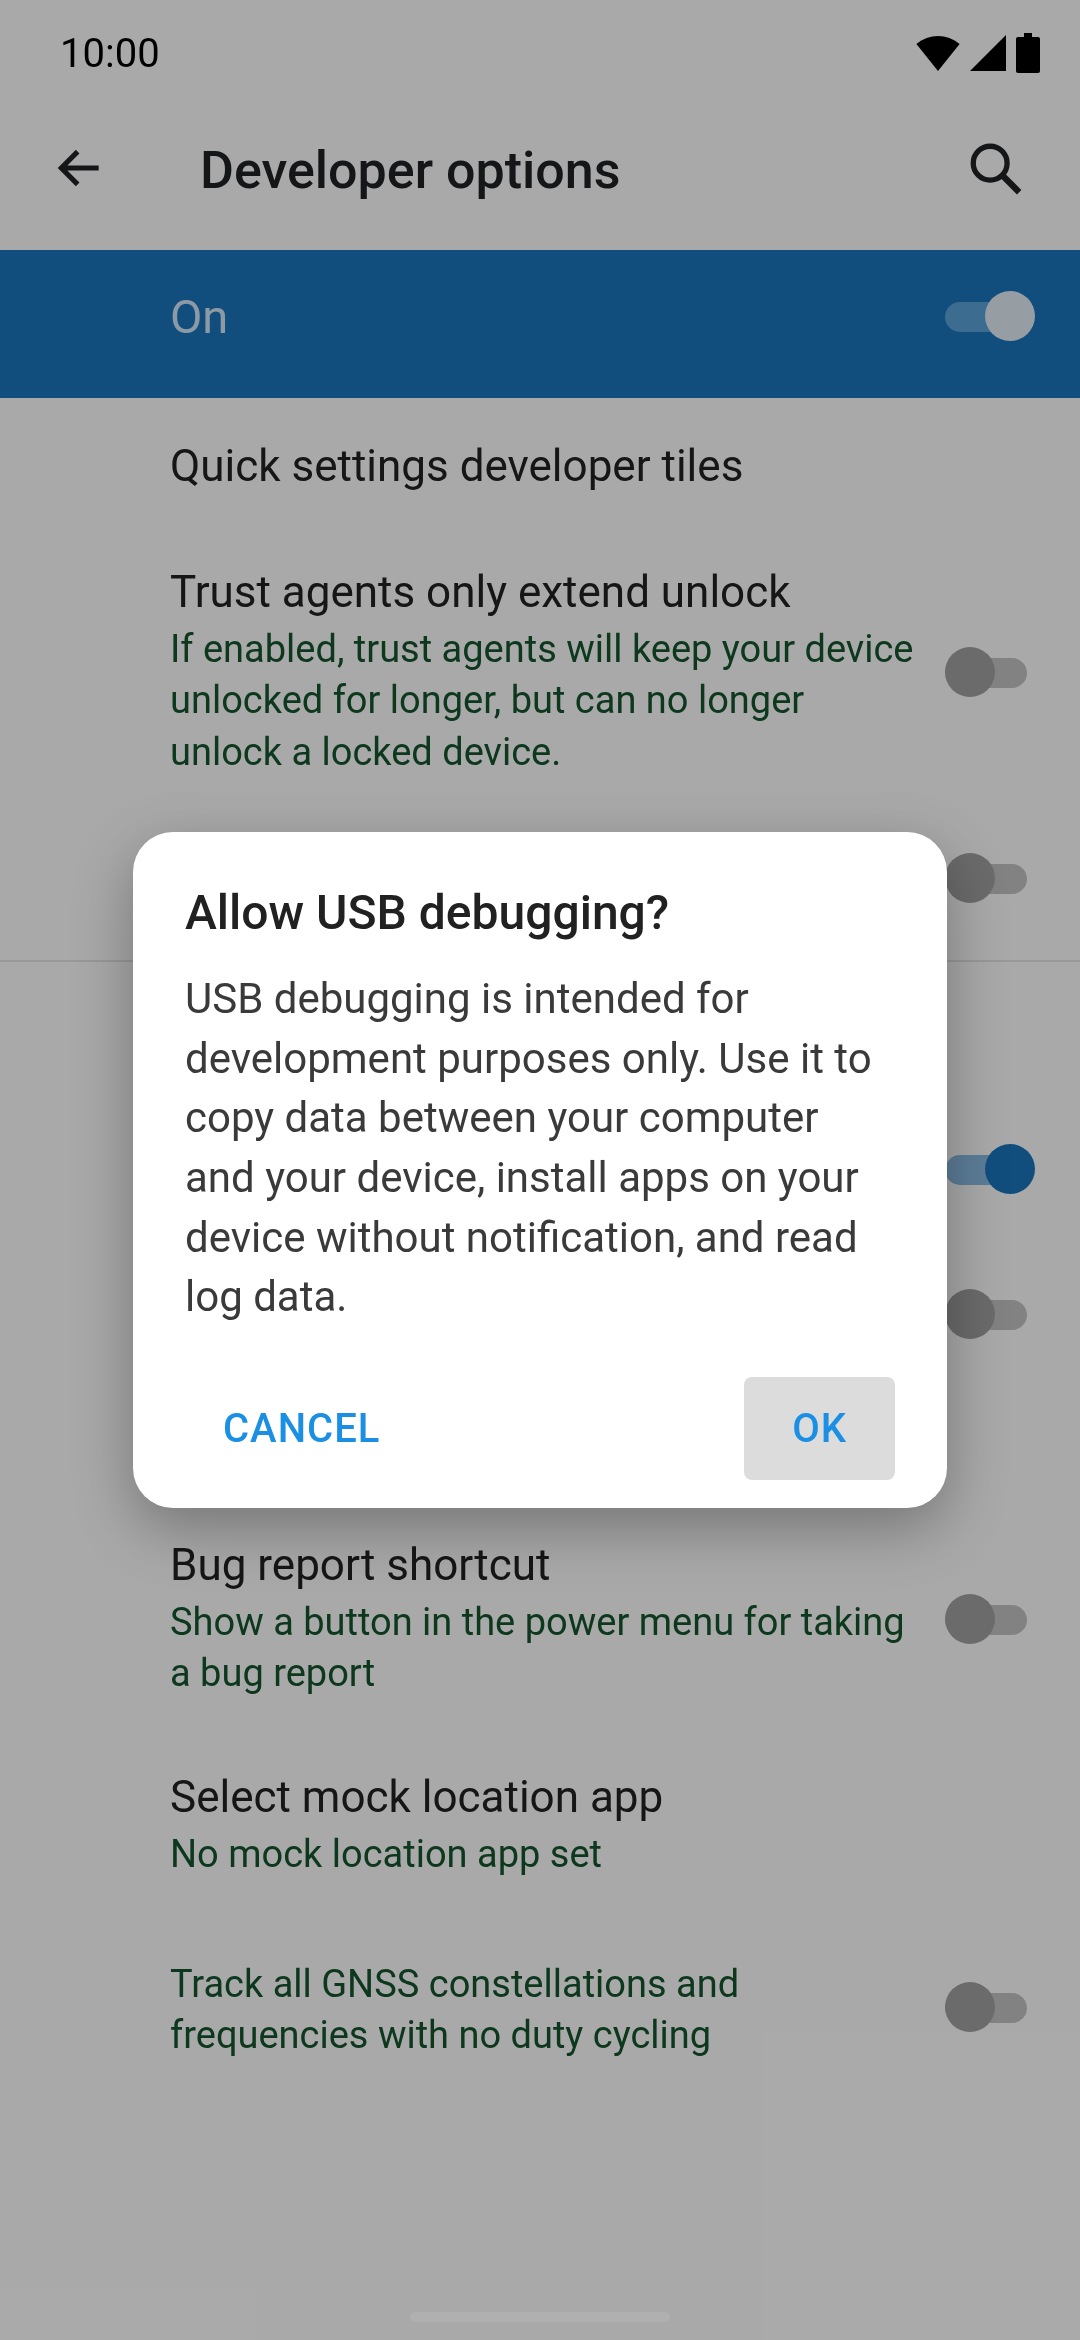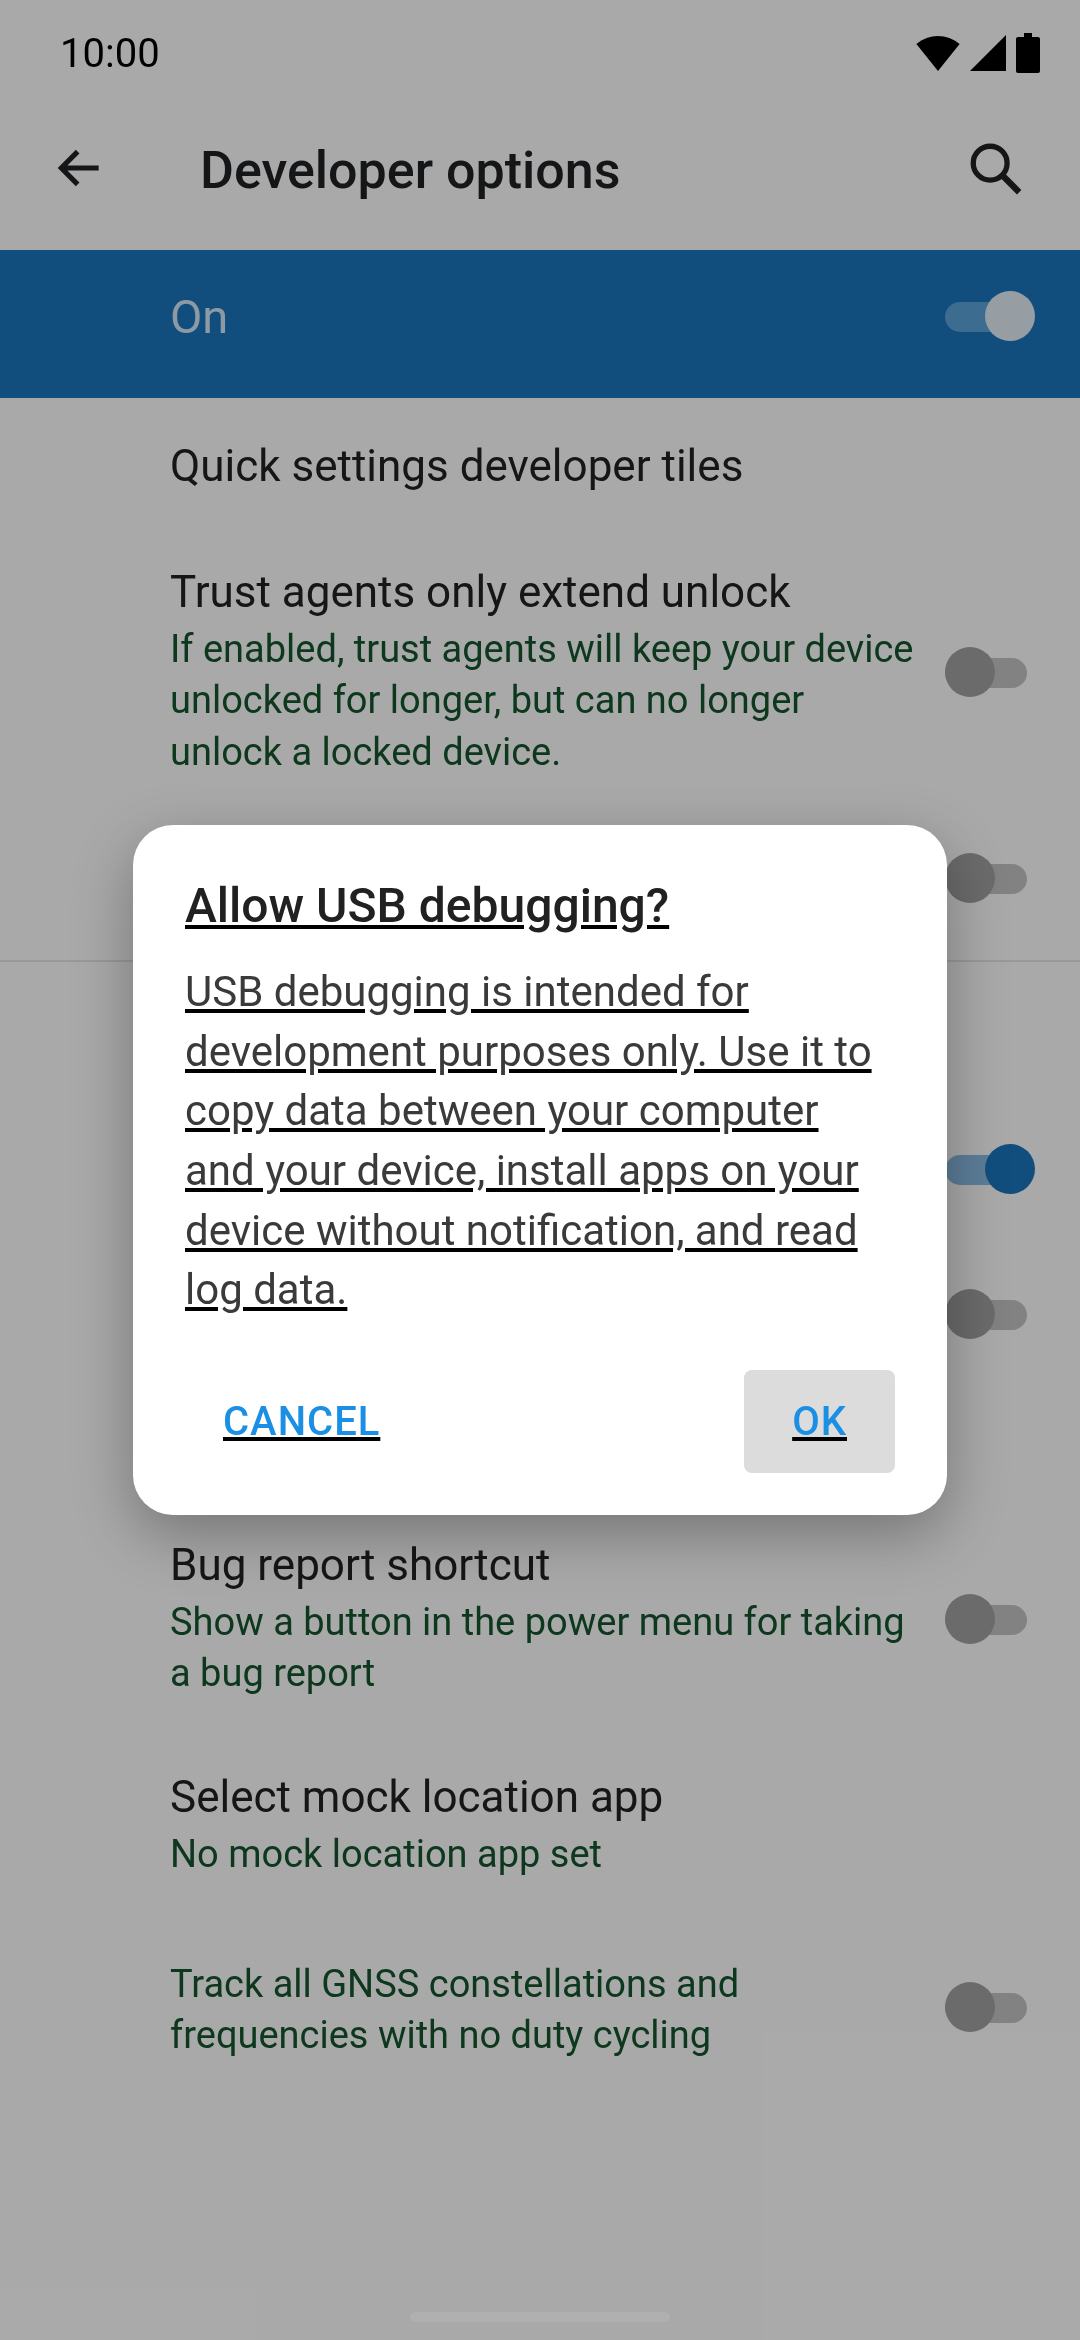--- a/index.html
+++ b/index.html
@@ -31,21 +31,21 @@
   .list { }
   .row { display: flex; align-items: center; padding: 36px 45px 36px 170px; gap: 30px; min-height: 120px; }
   .row .texts { flex: 1; }
   .row .title { font-size: 44px; color: #212121; }
   .row .sub { font-size: 38px; color: #14532d; margin-top: 6px; line-height: 1.35; }
   .divider { height: 2px; background: #e0e0e0; margin: 18px 0; }
   .section-header { padding: 42px 45px 20px 170px; }
   .section-header .label { font-size: 40px; font-weight: 500; color: #1a74ba; }
   
   .scrim { position: absolute; inset: 0; background: rgba(0,0,0,0.32); display: flex; align-items: center; justify-content: center; }
-  .dialog { width: 814px; background: #fff; border-radius: 40px; padding: 52px 52px 42px 52px; box-shadow: 0 20px 60px rgba(0,0,0,0.3); display: flex; flex-direction: column; text-decoration: underline; }
+  .dialog { width: 814px; background: #fff; border-radius: 40px; padding: 52px 52px 28px 52px; box-shadow: 0 20px 60px rgba(0,0,0,0.3); display: flex; flex-direction: column; }
   .dialog-title { font-size: 48px; font-weight: 500; color: #212121; margin-bottom: 28px; }
   .dialog-body { font-size: 42px; color: #3a3a3a; line-height: 1.42; }
   .dialog-actions { display: flex; justify-content: space-between; gap: 36px; margin-top: 50px; align-items: center; }
   .dlg-btn { font-size: 40px; font-weight: 500; color: #1a8fe3; padding: 28px 38px; border-radius: 8px; letter-spacing: 1px; }
   .dlg-btn.focused { background: #dcdcdc; padding: 28px 48px; }
   
   .nav-pill { position: absolute; bottom: 18px; left: 50%; transform: translateX(-50%); width: 260px; height: 10px; border-radius: 5px; background: #b0b0b0; }
 </style>
 </head>
 <body>

